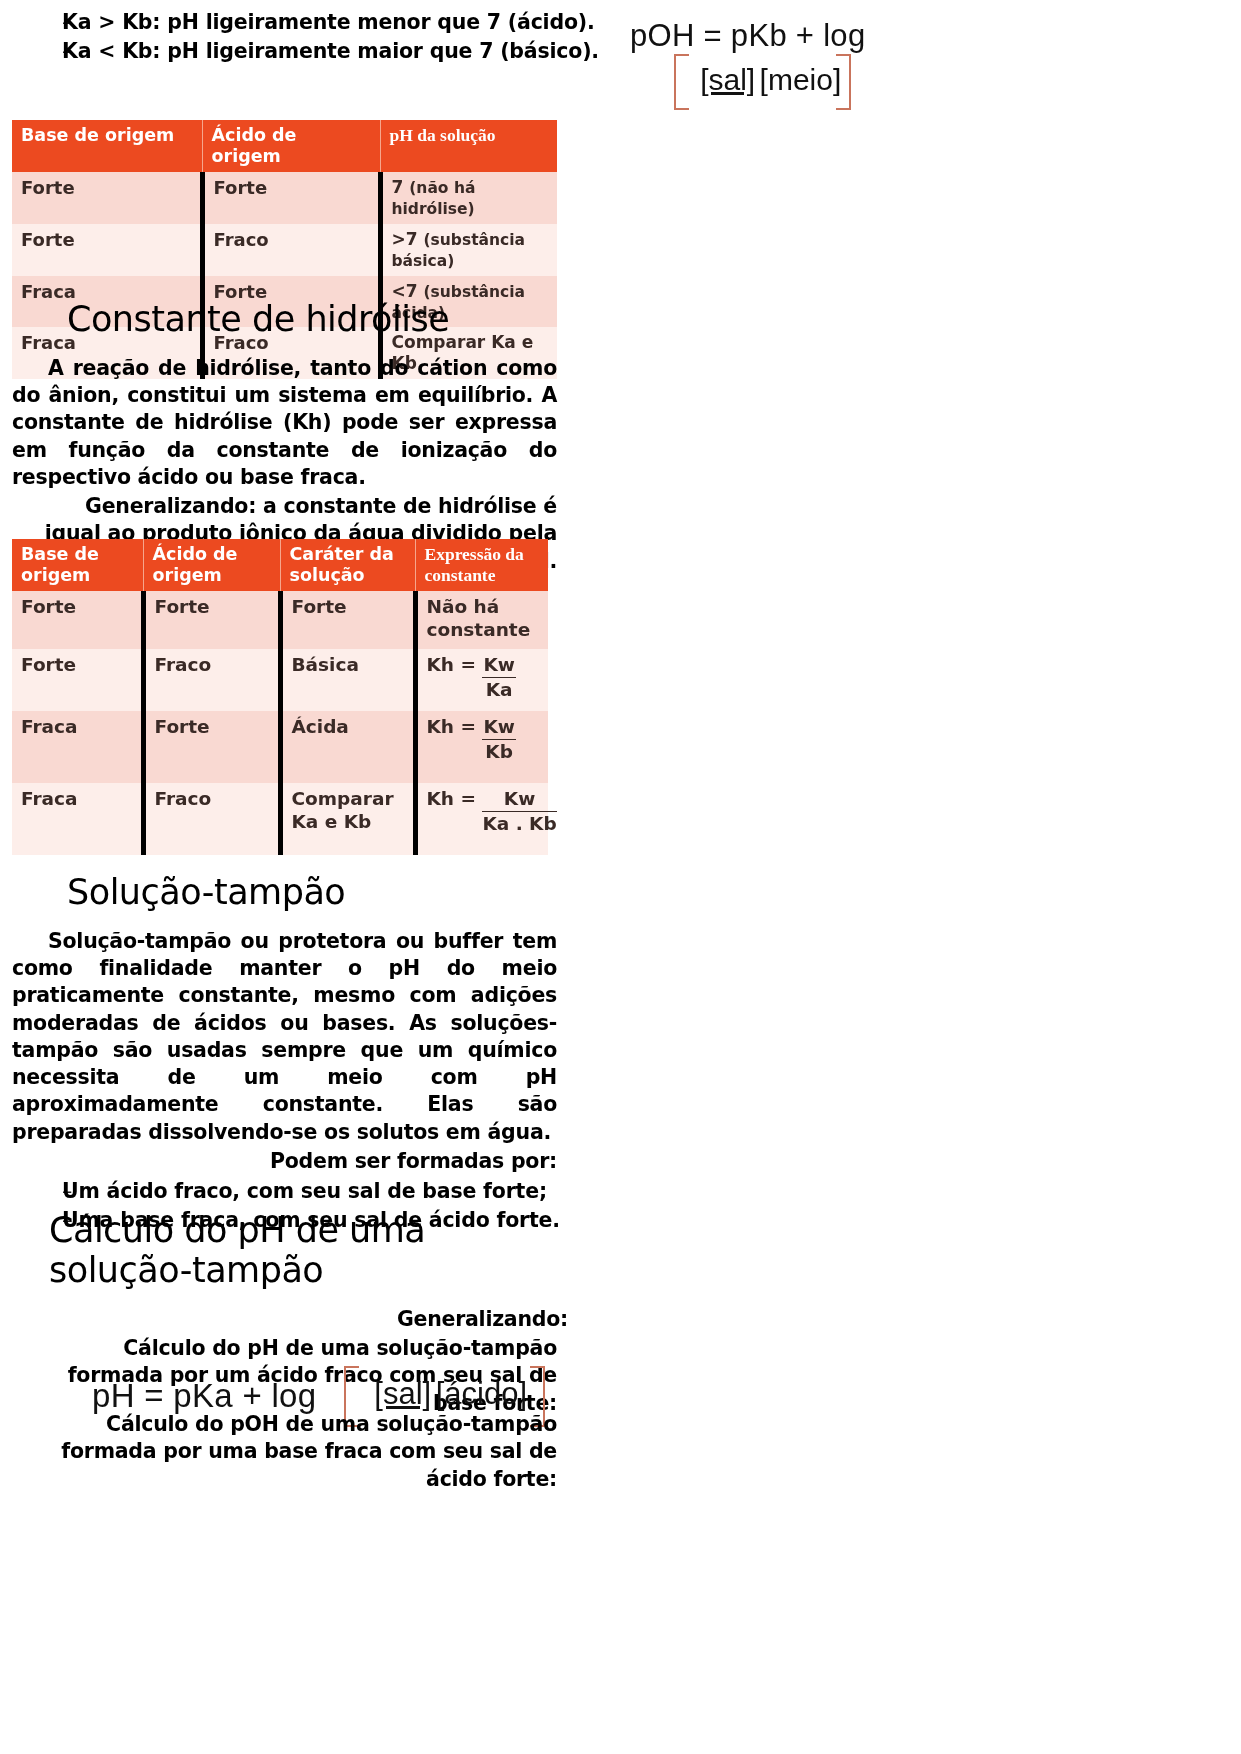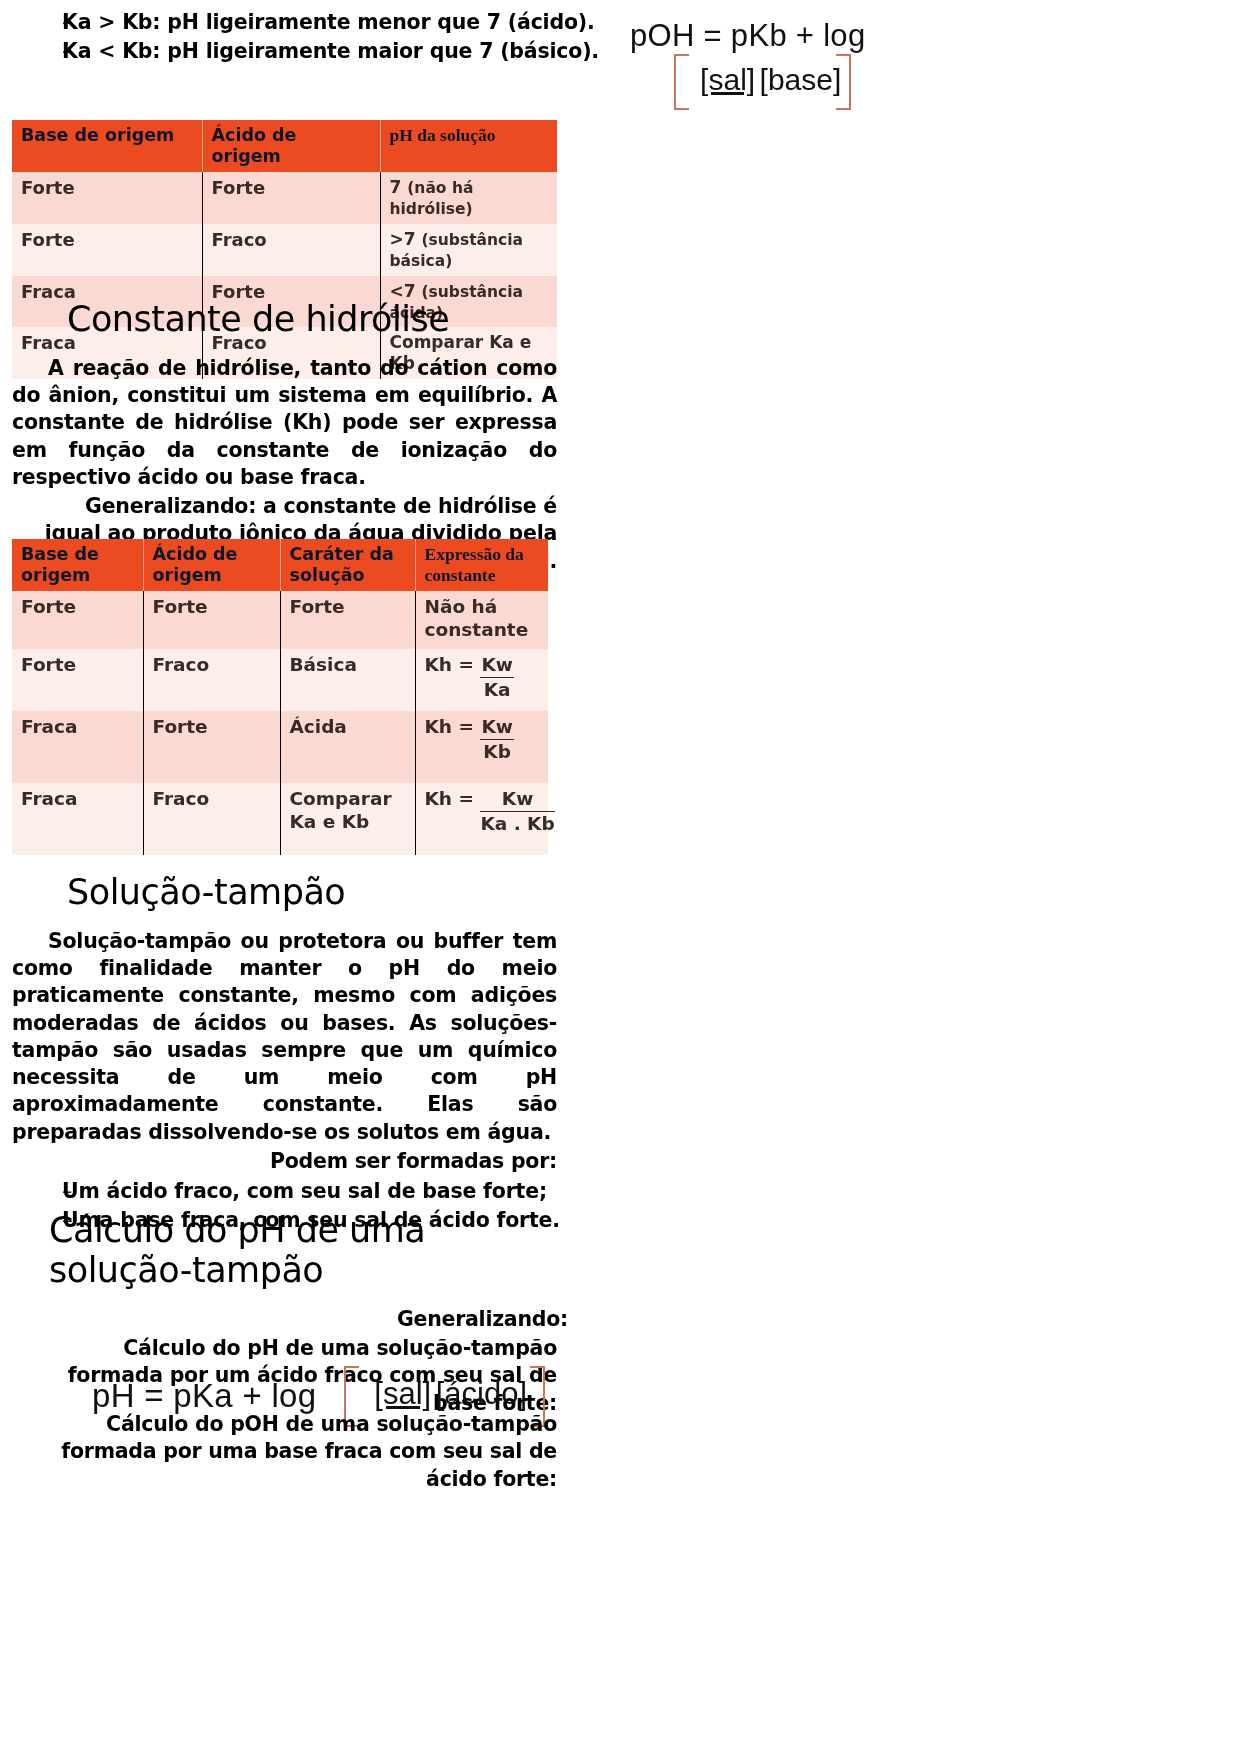--- a/index.html
+++ b/index.html
@@ -95,33 +95,33 @@
   table.chem {
     border-collapse: collapse;
     table-layout: fixed;
     width: 100%;
     font-size: 18px;
     font-weight: 600;
     color: #3a2a26;
   }
   table.chem thead th {
     background: #ec4a20;
-    color: #0f172a;
+    color: #ffffff;
     text-align: left;
     font-weight: 700;
     font-size: 17.5px;
     padding: 5px 9px;
     border-right: 1px solid #f6a68c;
     vertical-align: top;
     line-height: 1.2;
   }
   table.chem thead th:last-child { border-right: none; font-family: Liberation Serif, serif; }
   table.chem tbody td {
     padding: 5px 9px;
-    border-right: 1px solid #000000;
+    border-right: 5px solid #000000;
     vertical-align: top;
     line-height: 1.22;
     font-weight: 600;
     font-size: 18px;
   }
   table.chem tbody td:last-child { border-right: none; }
   table.chem tbody tr.odd  td { background: #f9d9d2; }
   table.chem tbody tr.even td { background: #fdeeea; }
 
   
@@ -267,21 +267,21 @@
           <td class="ph-cell"><span>Comparar Ka e Kb</span></td>
         </tr>
       </tbody>
     </table>
   </div>
 
   <div class="formula" id="formula-poh">
     <span class="lhs">pOH = pKb + log</span>
     <span class="bracketed">
       <span class="num">[sal]</span>
-      <span class="den">[base]</span>
+      <span class="den">[meio]</span>
     </span>
   </div>
 
   <div class="col" style="top:285px;">
     <h2 class="section">Constante de hidrólise</h2>
     <p class="body indent" style="margin-top:4px;">A reação de hidrólise, tanto do cátion como do ânion, constitui um sistema em equilíbrio. A constante de hidrólise (Kh) pode ser expressa em função da constante de ionização do respectivo ácido ou base fraca.</p>
     <p class="body indent" style="margin-top:2px;">Generalizando: a constante de hidrólise é igual ao produto iônico da água dividido pela constante da “parte fraca” que origina o sal.</p>
   </div>
 
   <div class="col" style="top:539px; left:12px; width:536px;">

